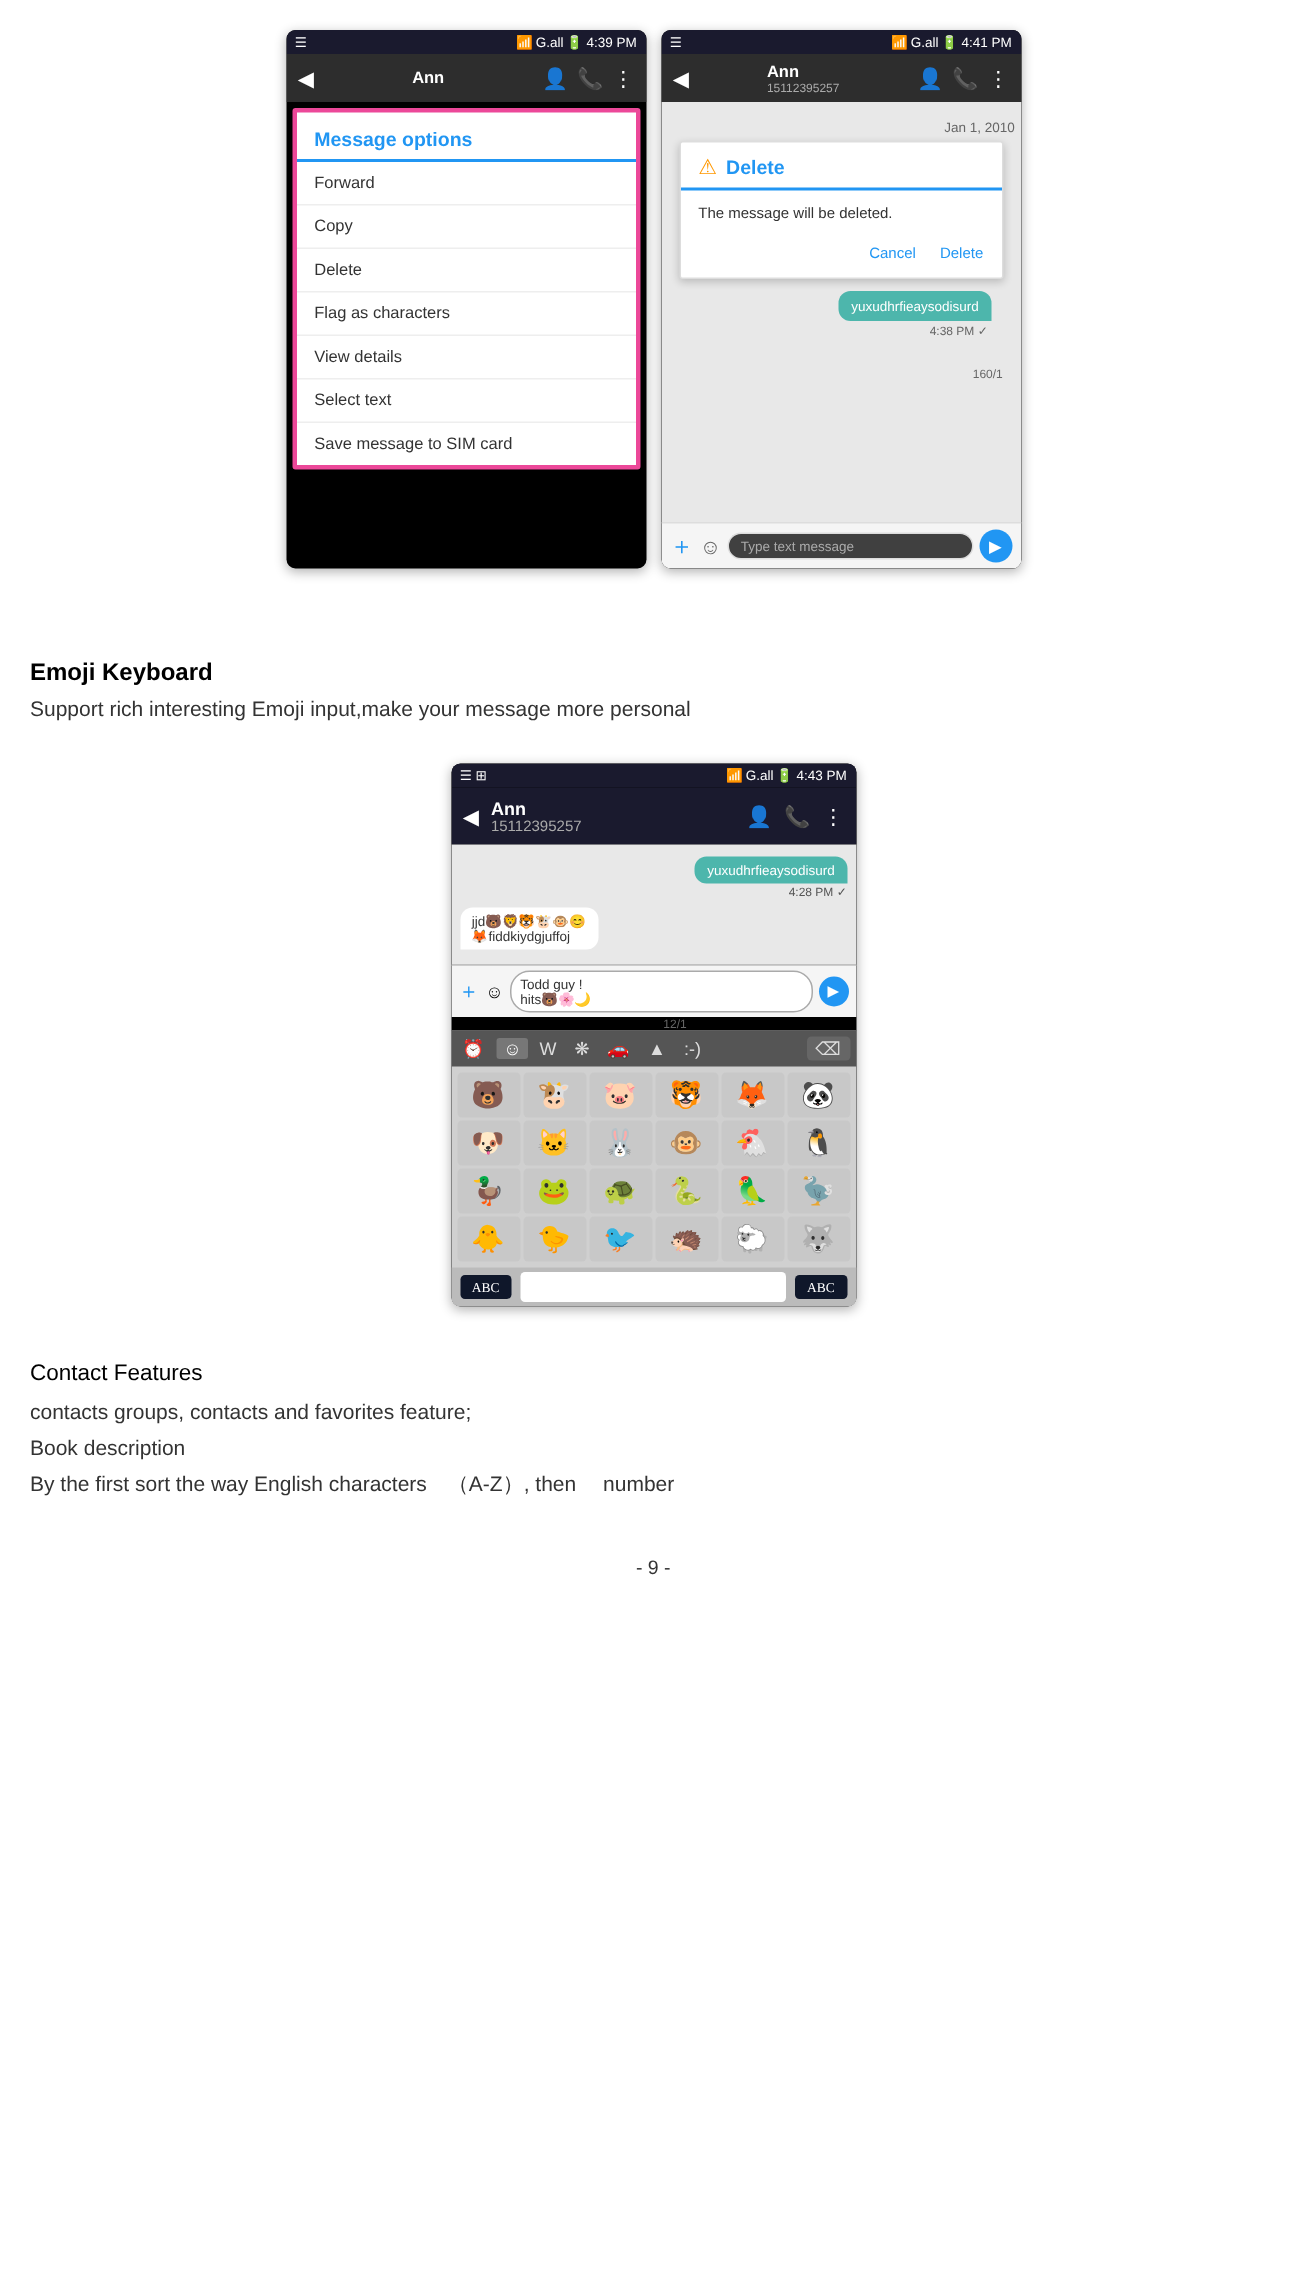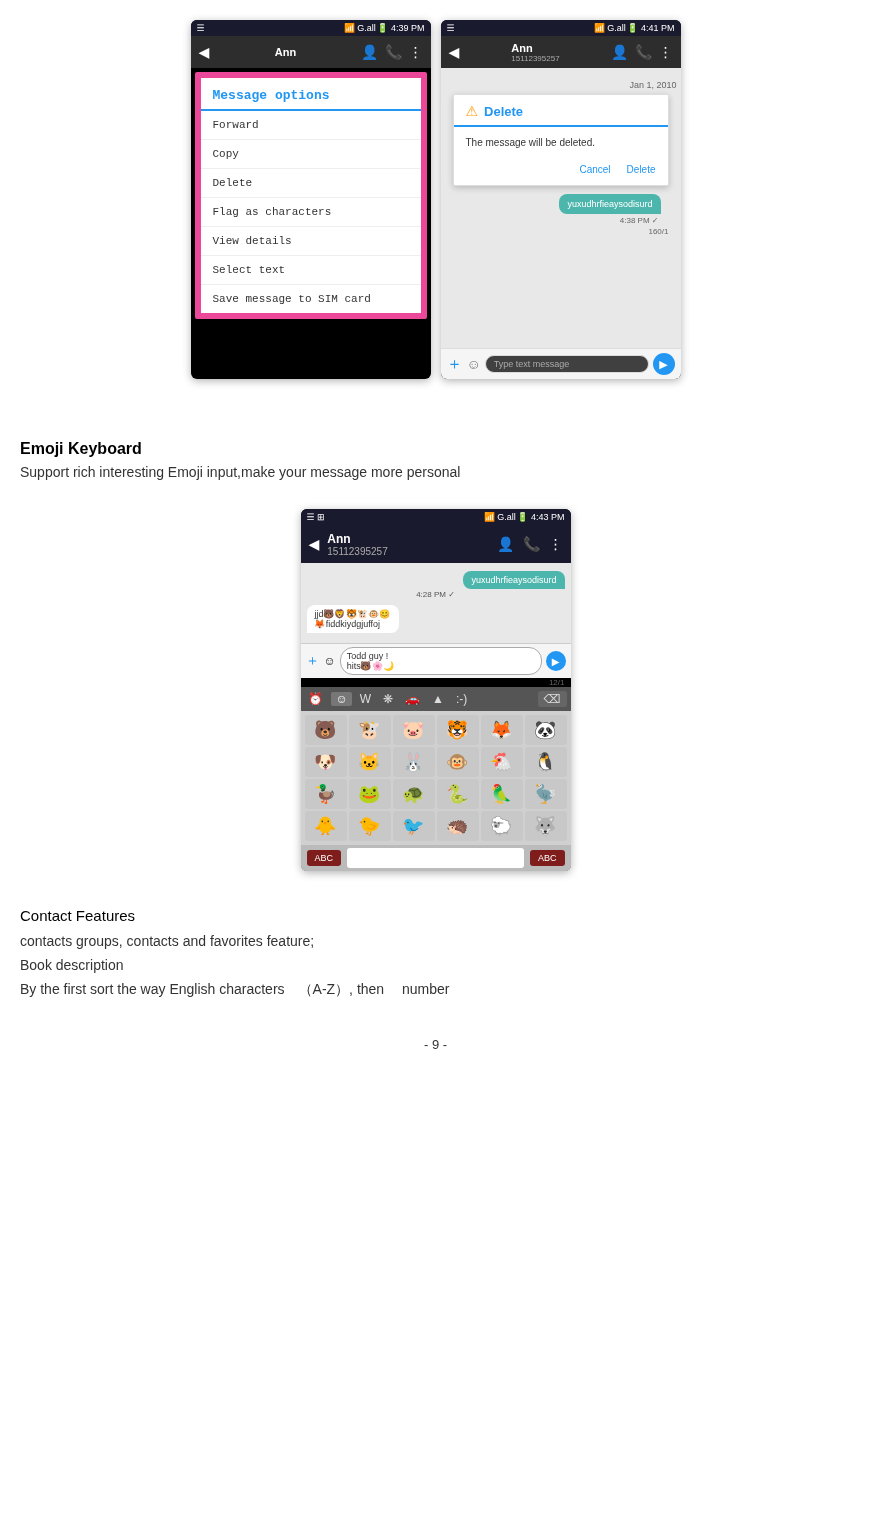--- a/index.html
+++ b/index.html
@@ -54,24 +54,23 @@
       justify-content: space-between;
       padding: 4px 8px;
       height: 32px;
     }
     .app-header-title { font-size: 11px; font-weight: bold; }
     .app-header-icons { display: flex; gap: 6px; font-size: 14px; }
 
     
     .menu-panel {
       background: #fff;
-      border: 6px solid #ec4899;
+      border: 3px solid #ec4899;
       margin: 4px;
       border-radius: 2px;
-      font-family: Liberation Mono, monospace;
     }
     .menu-title {
       color: #2196F3;
       font-size: 13px;
       font-weight: bold;
       padding: 10px 12px 6px;
       border-bottom: 2px solid #2196F3;
     }
     .menu-item {
       color: #333;
@@ -133,21 +132,21 @@
       font-size: 9px;
       padding: 5px 8px;
       border-radius: 8px 8px 0 8px;
       margin: 4px 8px 2px 40px;
     }
     .msg-time-right {
       font-size: 8px;
       color: #666;
       text-align: right;
       margin-right: 10px;
-      margin-bottom: 0;
+      margin-bottom: 18px;
     }
 
     
     .input-bar {
       background: #f5f5f5;
       border-top: 1px solid #ddd;
       display: flex;
       align-items: center;
       padding: 4px 6px;
       gap: 4px;
@@ -243,21 +242,21 @@
       font-size: 9px;
       padding: 4px 8px;
       border-radius: 8px 8px 8px 0;
       margin: 2px 0 1px 0;
       display: inline-block;
       clear: both;
     }
     .emoji-time {
       font-size: 8px;
       color: #555;
-      text-align: center;
+      text-align: right;
       clear: both;
       margin-bottom: 4px;
     }
     .emoji-input-row {
       background: #f5f5f5;
       display: flex;
       align-items: center;
       padding: 3px 5px;
       gap: 4px;
       border-top: 1px solid #ccc;
@@ -267,21 +266,21 @@
       background: #fff;
       border: 1px solid #aaa;
       border-radius: 13px;
       font-size: 9px;
       padding: 3px 6px;
       color: #333;
     }
     .emoji-counter {
       font-size: 8px;
       color: #666;
-      text-align: right;
+      text-align: center;
       padding-right: 6px;
       padding-left: 35px;
     }
 
     
     .emoji-keyboard {
       background: #d0d0d0;
     }
     .emoji-tab-bar {
       background: #555;
@@ -321,25 +320,26 @@
       font-size: 18px;
     }
     .emoji-abc-bar {
       display: flex;
       align-items: center;
       justify-content: space-between;
       padding: 3px 6px;
       background: #bbb;
     }
     .emoji-abc-btn {
-      background: #7f1d1d;
+      background: #0f172a;
       color: #fff;
       font-size: 9px;
       padding: 3px 8px;
       border-radius: 3px;
+      font-family: Liberation Serif, serif;
     }
     .emoji-space-bar {
       flex: 1;
       margin: 0 6px;
       background: #fff;
       border-radius: 3px;
       height: 20px;
     }
 
     

